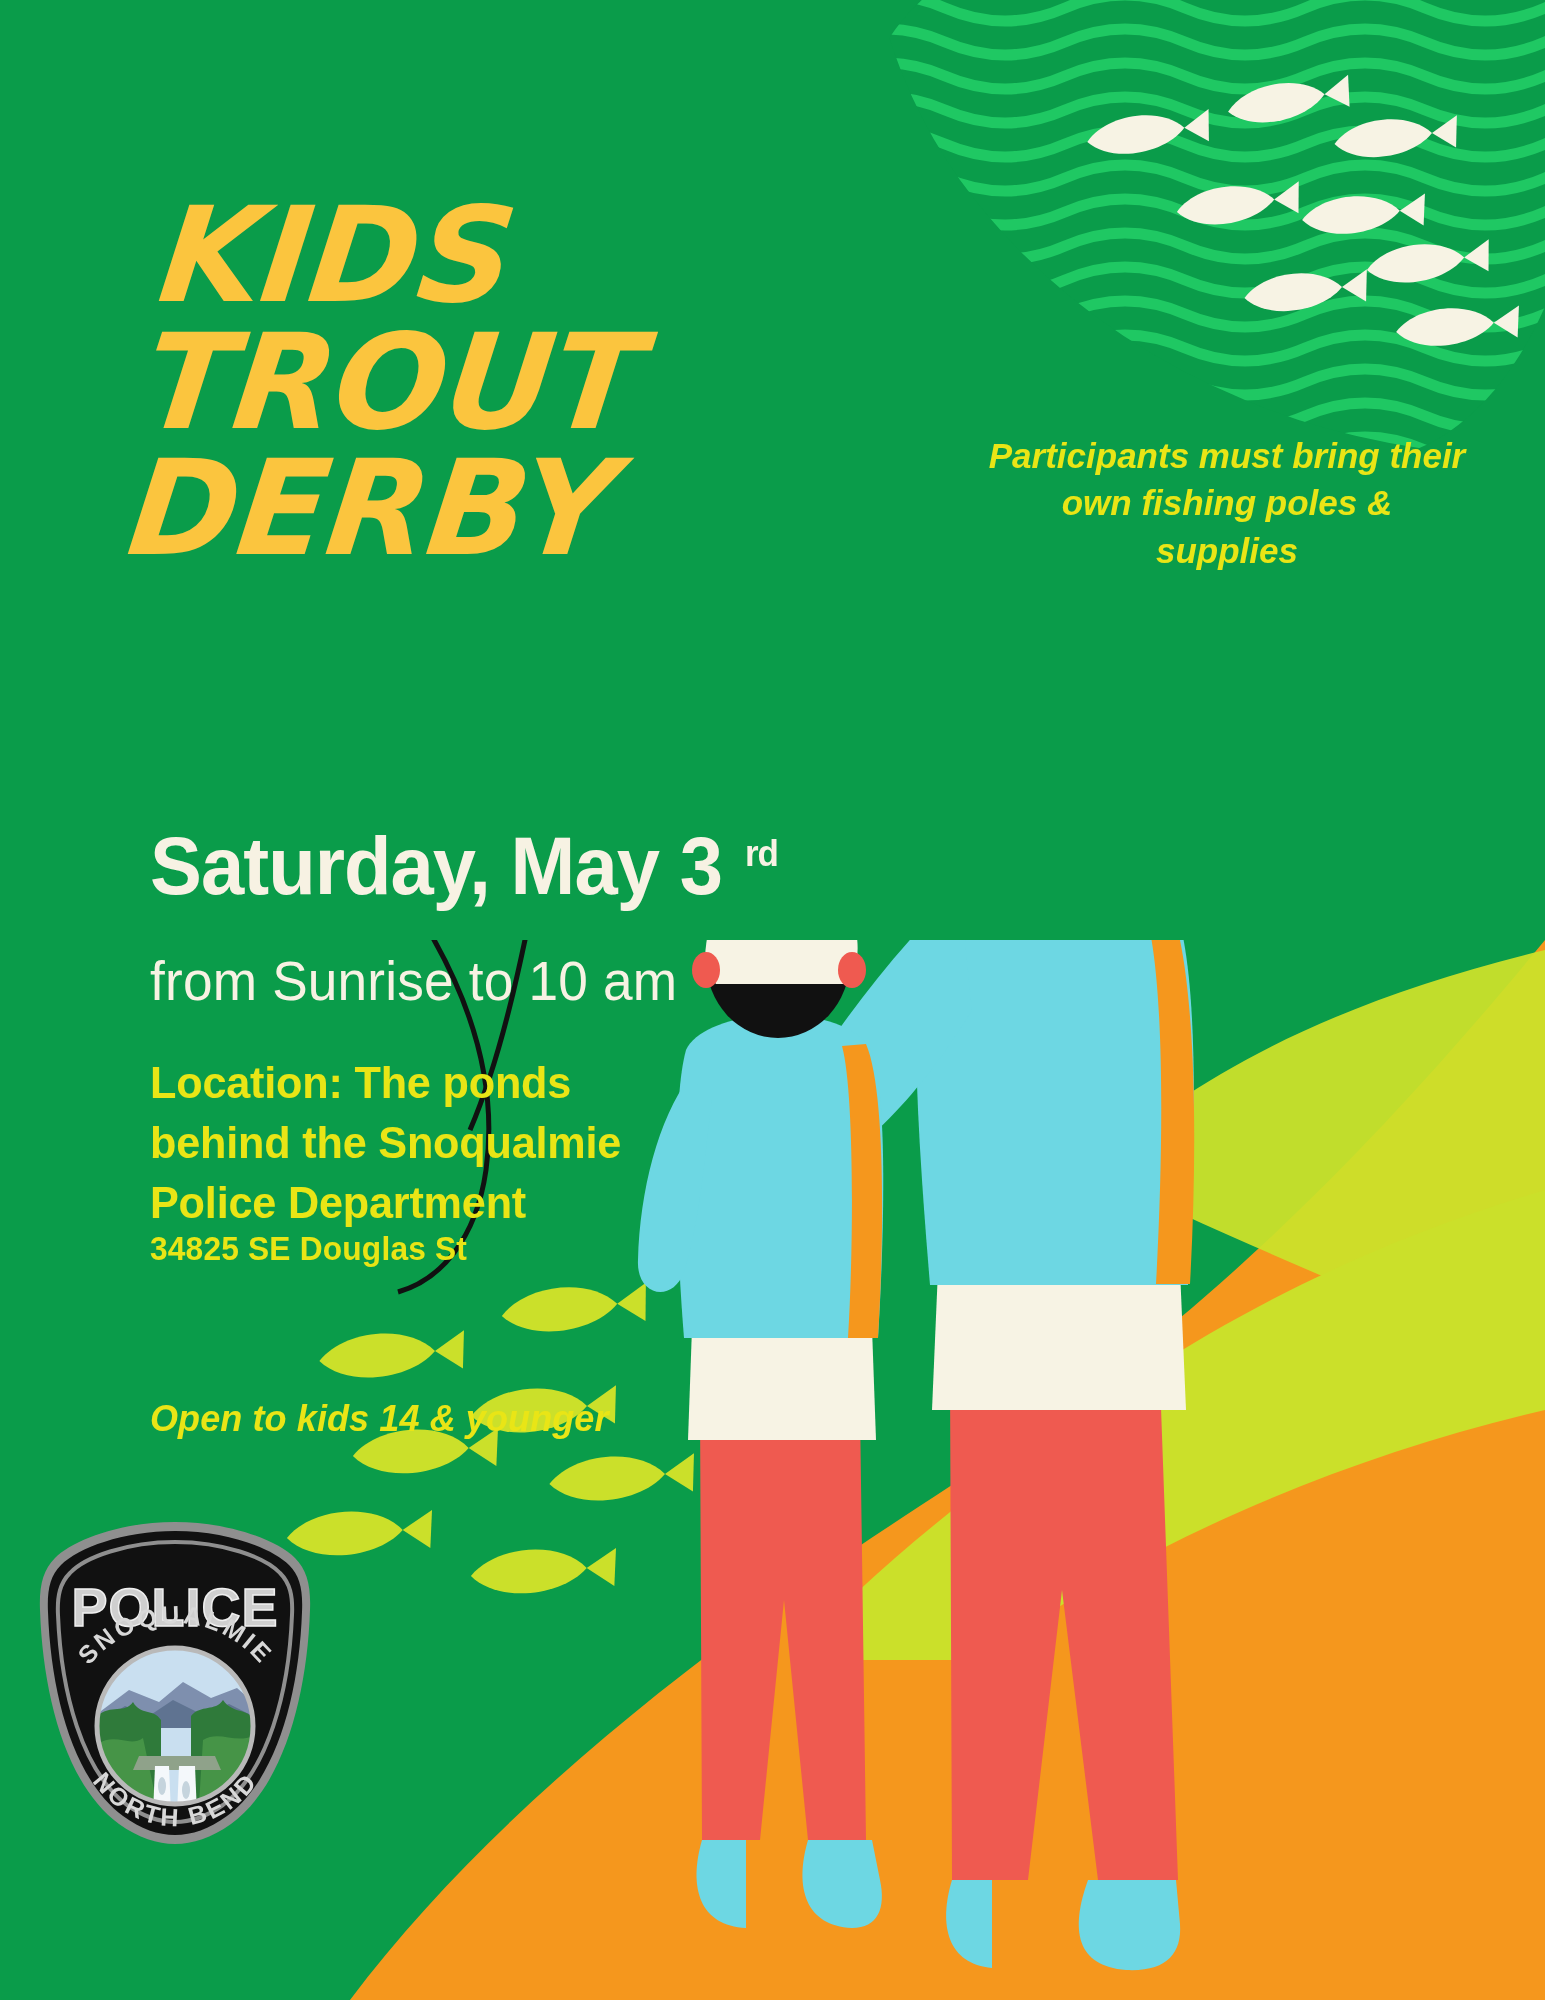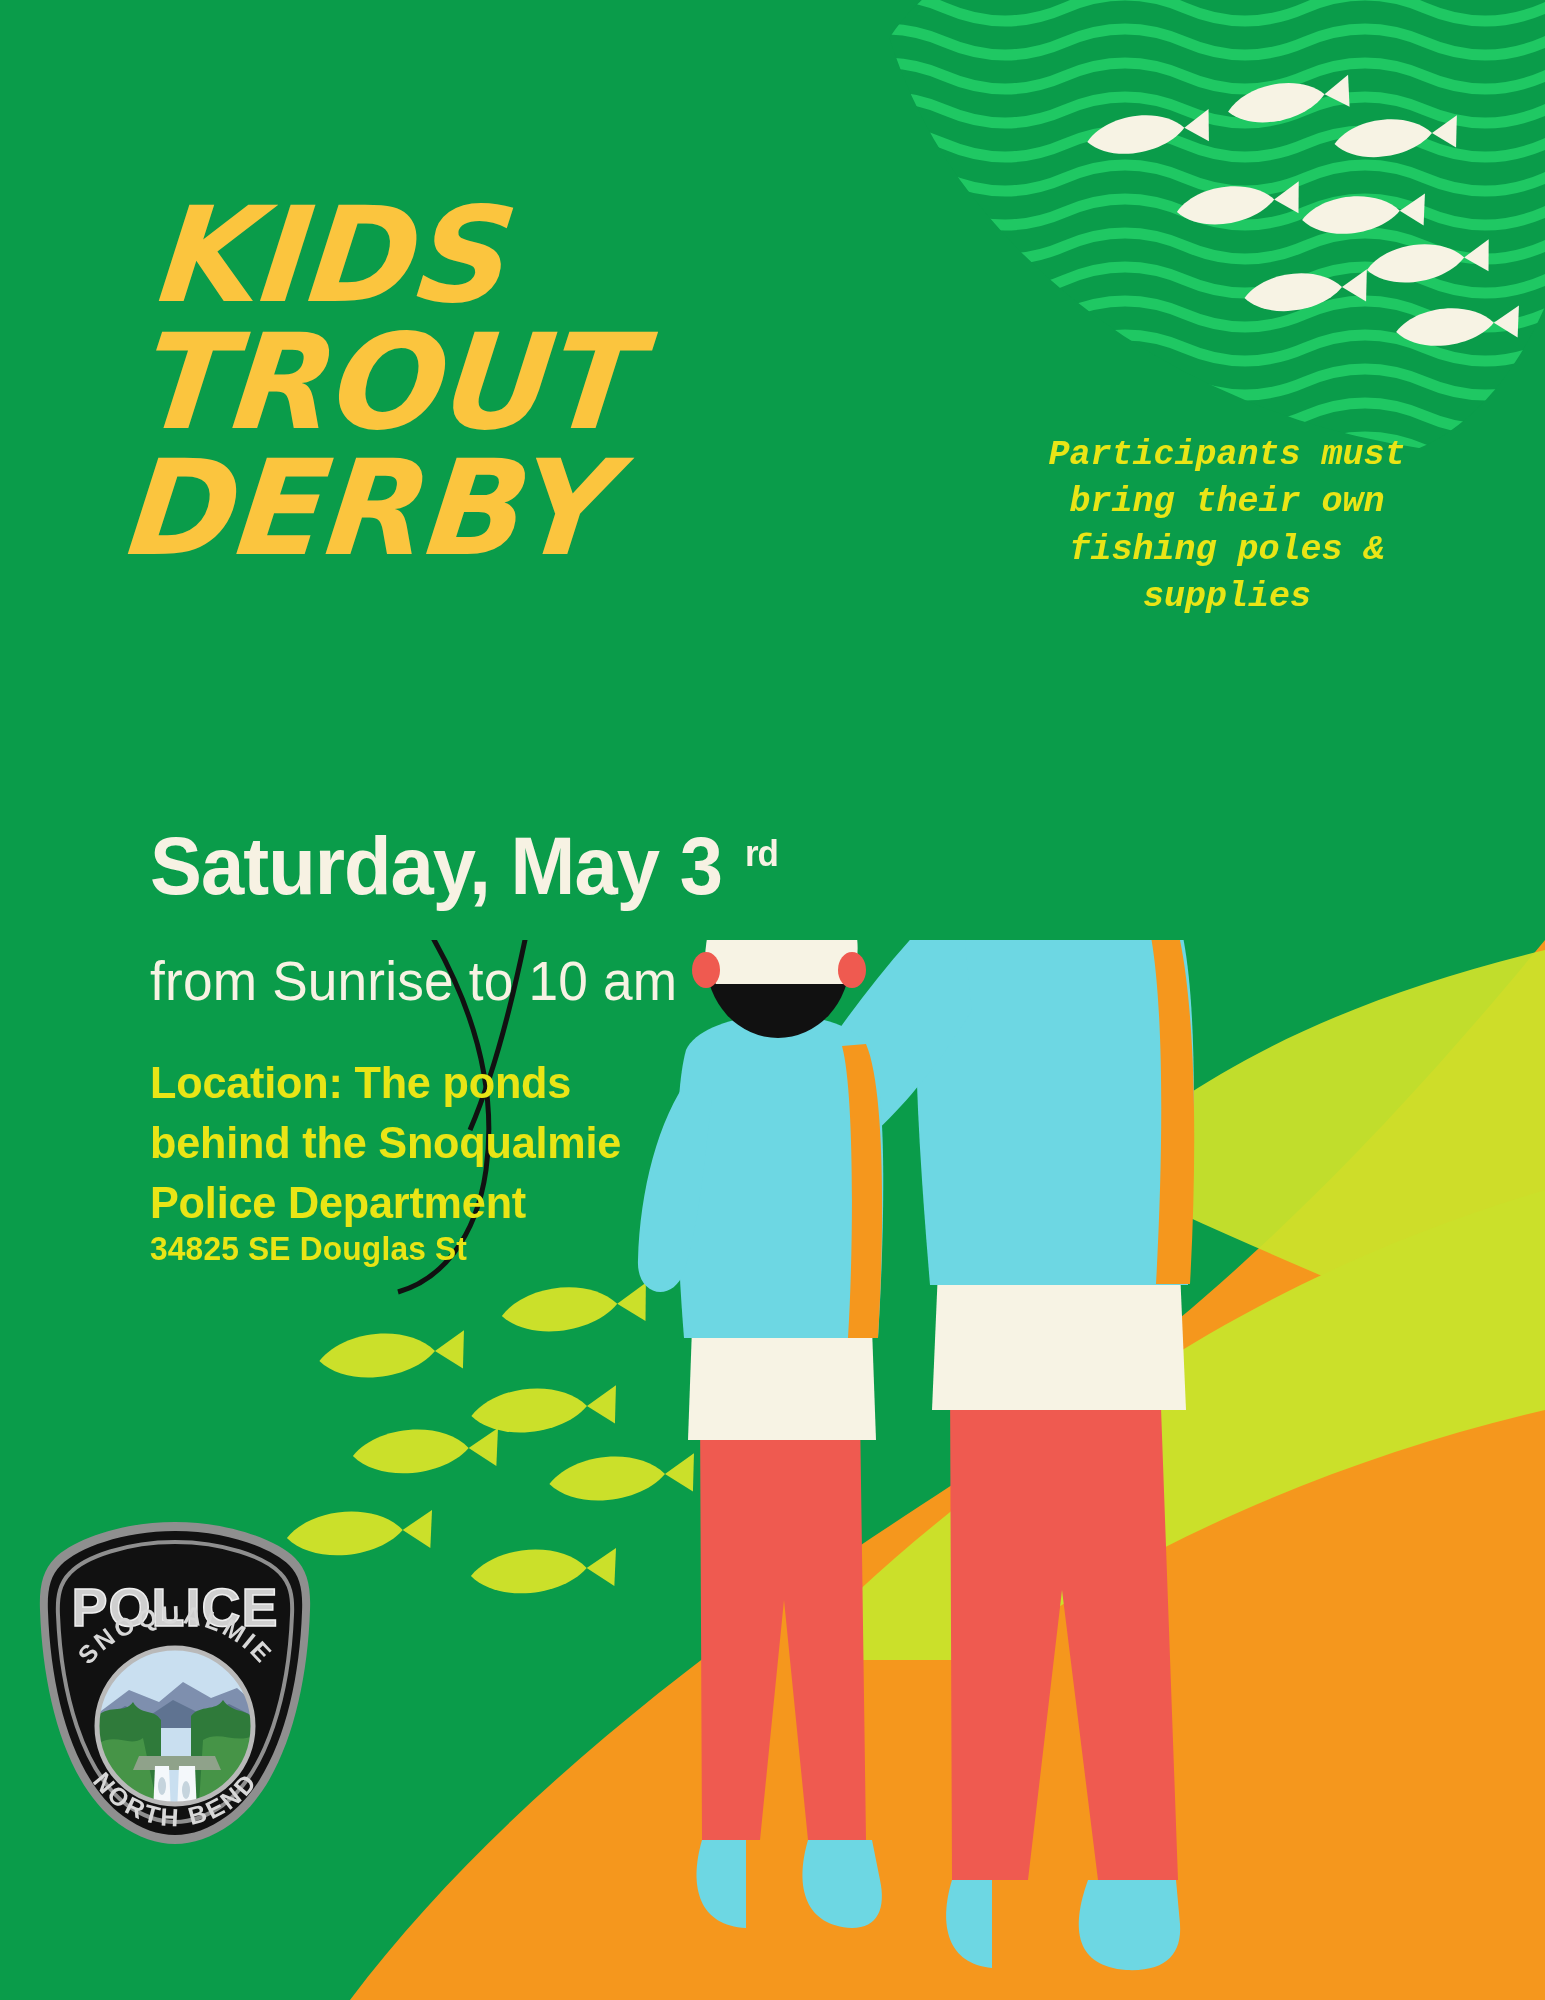--- a/index.html
+++ b/index.html
@@ -26,21 +26,21 @@
 
   .bigtitle{position:absolute;left:146px;top:192px;width:620px;
             color:#fbc53e;font-weight:700;font-style:italic;
             font-family:"DejaVu Sans",sans-serif;
             font-size:132px;line-height:0.96;letter-spacing:-1px;
             transform:skewX(-7deg);}
   .bigtitle span{display:block;}
 
   .note{position:absolute;right:78px;top:432px;width:480px;text-align:center;
         color:#e9e516;font-weight:700;font-style:italic;font-size:35px;line-height:1.35;
-        font-family:Liberation Mono, monospace;}
+        font-family:Liberation Sans, sans-serif;}
 
   .date{position:absolute;left:150px;top:820px;color:#f7f2e3;
         font-weight:700;font-size:81px;letter-spacing:-1px;
         font-family:"Liberation Sans",sans-serif;transform:scaleX(.96);transform-origin:left top;}
   .date sup{font-size:.45em;vertical-align:super;font-weight:700;margin-left:24px;}
 
   .time{position:absolute;left:150px;top:948px;color:#f7f2e3;
         font-weight:300;font-size:56px;letter-spacing:.2px;
         font-family:"Liberation Sans",sans-serif;transform:scaleX(.95);transform-origin:left top;}
 
@@ -256,20 +256,21 @@
   <div class="date">
     <span>Saturday, May 3</span><sup>rd</sup>
   </div>
 
   <div class="time">from Sunrise to 10 am</div>
 
   <div class="loc">Location: The ponds behind the Snoqualmie Police Department</div>
 
   <div class="addr">34825 SE Douglas St</div>
 
+  <div class="age">Open to kids 14 &amp; younger</div>
 
   <div class="badge">
     <svg width="285" height="330" viewBox="0 0 285 330" xmlns="http://www.w3.org/2000/svg">
       <defs>
         <path id="arcTopPath" d="M34,188 A116,128 0 0 1 251,188"></path>
         <path id="arcBotPath" d="M44,232 A104,112 0 0 0 241,232"></path>
         <clipPath id="sceneClip">
             <circle cx="142" cy="208" r="78"></circle>
           </clipPath>
       </defs>

